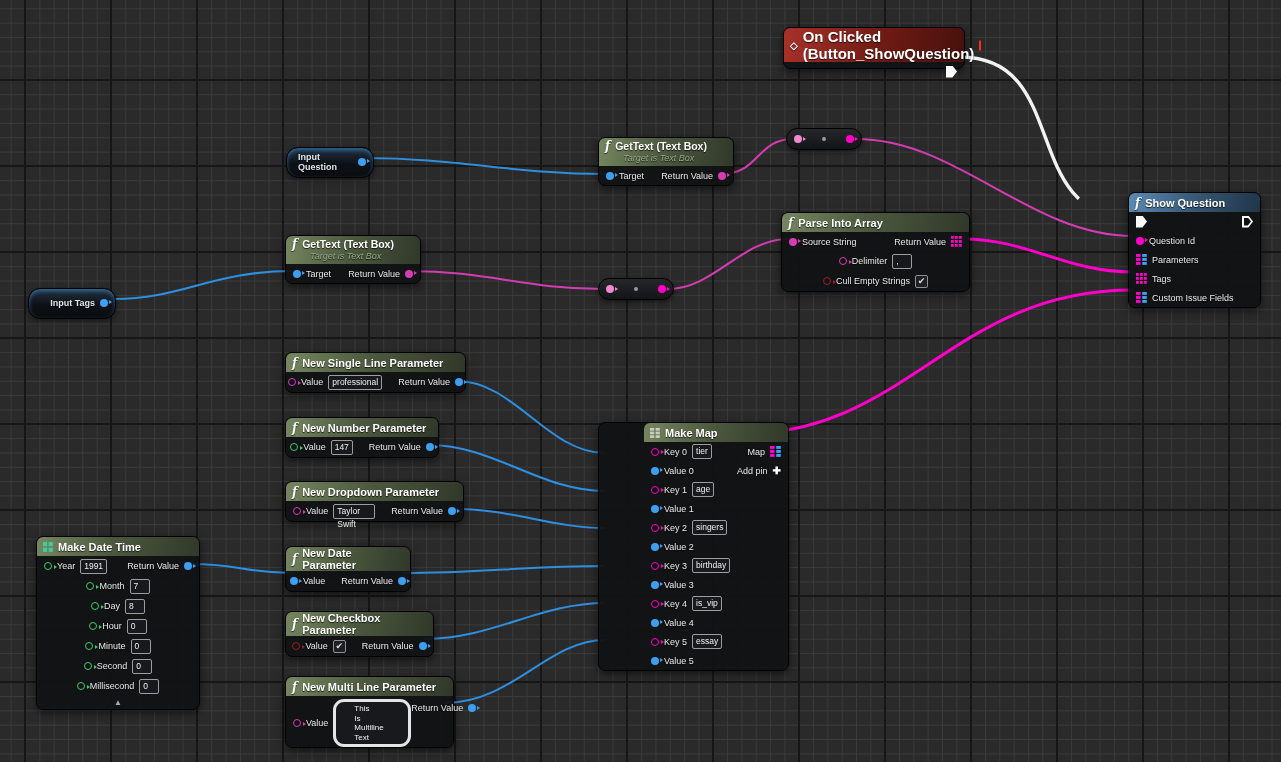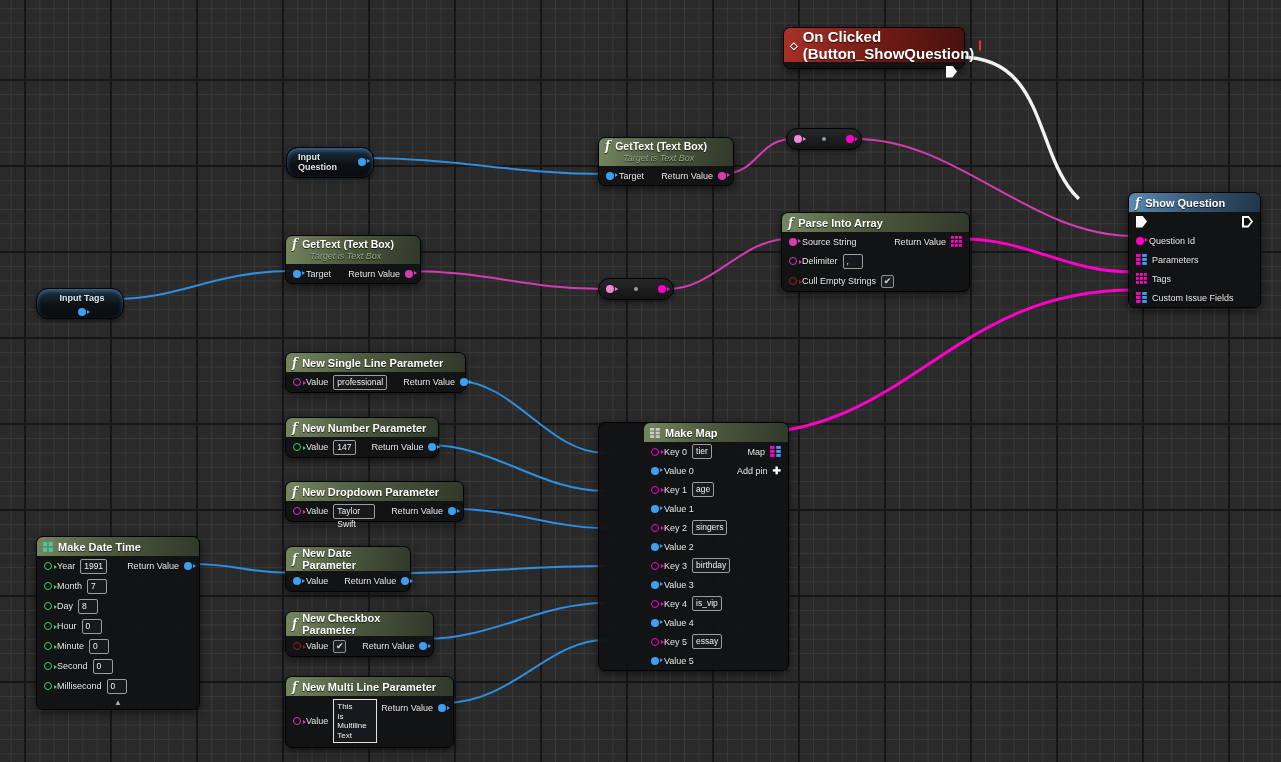--- a/index.html
+++ b/index.html
@@ -26,41 +26,41 @@
     text-shadow:0 1px 1px rgba(0,0,0,.75);}
   .hdr.wrap{display:block;padding:2px 8px 3px 6px;}
   .hdr .trow{display:flex;align-items:center;gap:5px;}
   .h-fn{background:linear-gradient(100deg,#78latest 0,#000 0);} 
   .h-fn{background:linear-gradient(100deg,#75875f 0%,#4d5a3f 45%,#31382a 100%);}
   .h-ev{background:linear-gradient(100deg,#a83129 0%,#6e1b14 55%,#47110c 100%);}
   .h-tg{background:linear-gradient(100deg,#5b8ab4 0%,#34536f 55%,#20364a 100%);}
   .sub{font-style:italic;font-weight:normal;font-size:9px;color:#97ab8c;margin-left:18px;margin-top:1px;}
   .fico{font-family:"DejaVu Serif",serif;font-style:italic;font-weight:bold;font-size:12px;line-height:1;}
   .row{display:flex;align-items:center;height:19px;padding:0 7px;gap:16px;}
-  .row.tall{height:20px;}
+  .row.tall{height:20px;justify-content:center;}
   .pin{display:flex;align-items:center;gap:5px;}
   .pin.out{margin-left:auto;}
   .lbl{font-size:9px;color:#e8e8e8;text-shadow:0 1px 1px rgba(0,0,0,.6);white-space:nowrap;}
   .pc{position:relative;width:8px;height:8px;border-radius:50%;box-sizing:border-box;flex:0 0 8px;}
   .pc::after{content:"";position:absolute;left:9px;top:1.6px;border-left:3.5px solid;border-left-color:inherit;
     border-top:2.4px solid transparent!important;border-bottom:2.4px solid transparent!important;}
   .pc.filled{background:currentColor;}
   .pc.hollow{border:1.6px solid currentColor;}
   .pc::after{border-left-color:currentColor;}
   .c-str{color:var(--string);} .c-strL{color:#ef8ad0;} .c-strB{color:var(--string-bright);}
   .c-obj{color:var(--object-blue);} .c-num{color:var(--number-green);} .c-bool{color:var(--bool-red);}
   .exec{position:relative;width:11px;height:12px;background:#fff;
     clip-path:polygon(0 0,58% 0,100% 50%,58% 100%,0 100%);flex:0 0 11px;}
   .exec.hollow::after{content:"";position:absolute;inset:2px;background:#101113;
     clip-path:polygon(0 0,55% 0,100% 50%,55% 100%,0 100%);}
   .delg{width:9px;height:9px;border:1.6px solid #ff2d20;background:#1c0502;border-radius:1px;margin-left:auto;}
   .vbox{display:inline-block;min-width:12px;padding:0 3px;height:13px;line-height:13px;
     border:1px solid #9d9d9d;background:#17191c;border-radius:2px;font-size:8.5px;color:#f0f0f0;}
-  .mbox{display:inline-block;width:36px;padding:2px 3px;border:1px solid #e5e5e5;background:#17191c;
-    border-radius:0;font-size:8px;line-height:9.5px;color:#f0f0f0;white-space:pre-line;}
+  .mbox{display:inline-block;width:36px;padding:2px 18px;border:3px solid #e5e5e5;background:#17191c;
+    border-radius:11px;font-size:8px;line-height:9.5px;color:#f0f0f0;white-space:pre-line;}
   .cb{width:11px;height:11px;border:1px solid #909090;background:#1d2023;border-radius:2px;
     display:flex;align-items:center;justify-content:center;}
   .cb::after{content:"✔";font-size:9px;color:#d8d8d8;line-height:1;}
   .ic{display:block;flex:0 0 auto;}
   .ic .k{fill:var(--string-bright);} .ic .v{fill:var(--object-blue);}
   .ic .g{fill:#c9cdc6;} .ic .t{fill:#46c8a0;}
   .vp{position:absolute;z-index:2;height:31px;border-radius:12px;box-sizing:border-box;
     background:linear-gradient(180deg,#223140 0%,#0d1116 55%,#0a0c0f 100%);
     border:1px solid #000;box-shadow:inset 0 2px 4px rgba(66,158,234,.55),0 2px 5px rgba(0,0,0,.5);
     display:flex;align-items:center;justify-content:flex-end;gap:5px;padding:0 7px 2px 11px;
@@ -147,21 +147,21 @@
           <span class="lbl">Return Value</span>
         <span class="pc filled c-str"></span>
         </span>
     </div>
   </div>
 
   <div class="vp" style="left:286px;top:147px;width:88px;">
     <span>Input Question</span>
     <span class="pc filled c-obj"></span>
   </div>
-  <div class="vp" style="left:36px;top:288px;width:88px;flex-direction:column;">
+  <div class="vp" style="left:28px;top:288px;width:88px;">
     <span>Input Tags</span>
     <span class="pc filled c-obj"></span>
   </div>
 
   <div class="rr" style="left:786px;top:128px;">
     <span class="pc filled c-strL"></span>
     <span class="dot"></span>
     <span class="pc filled c-strB"></span>
   </div>
   <div class="rr" style="left:598px;top:278px;">

